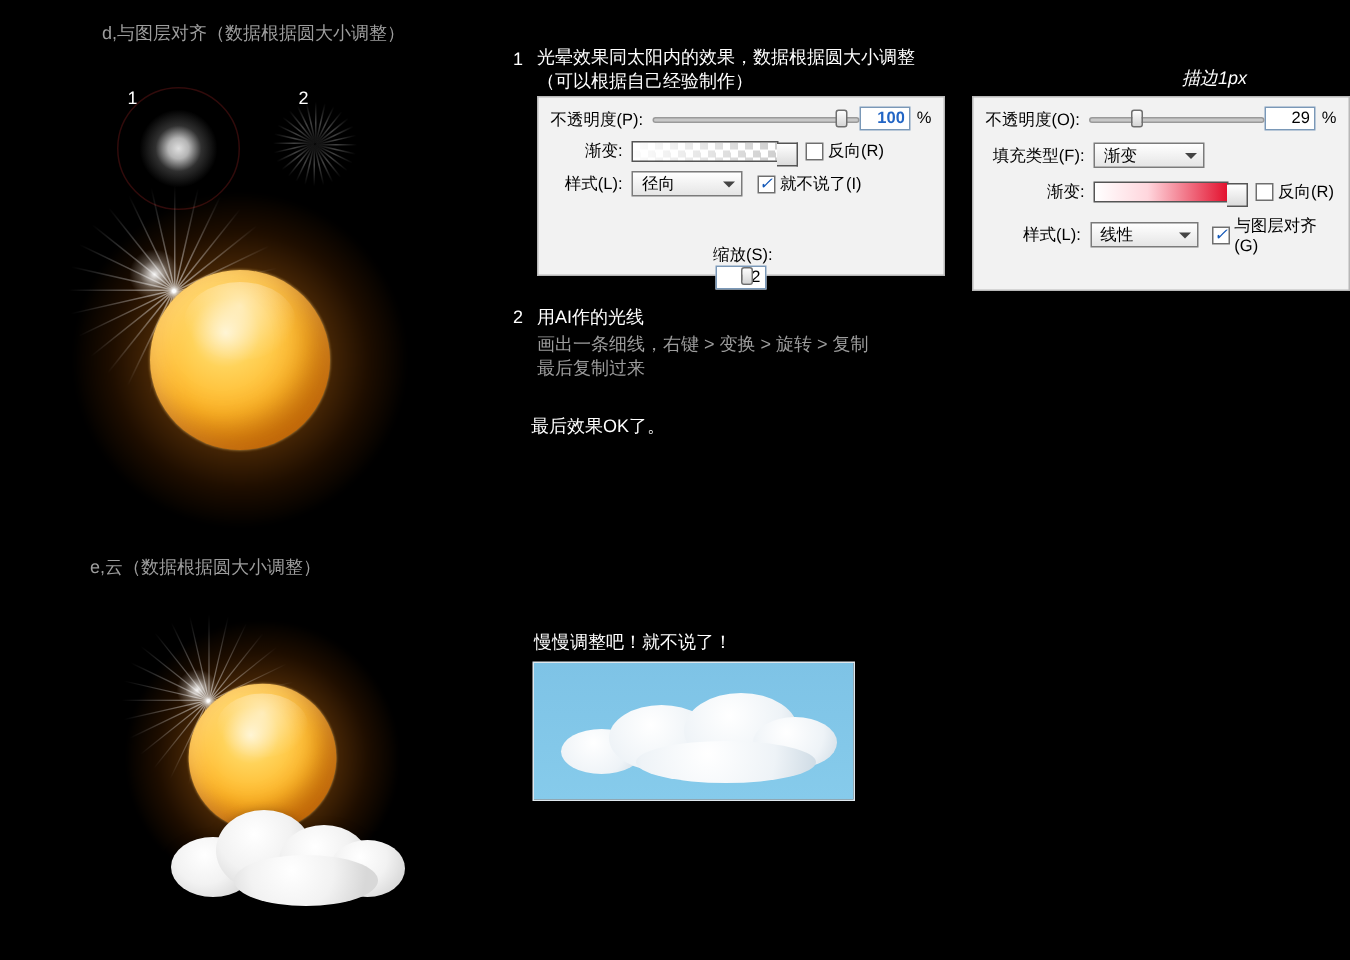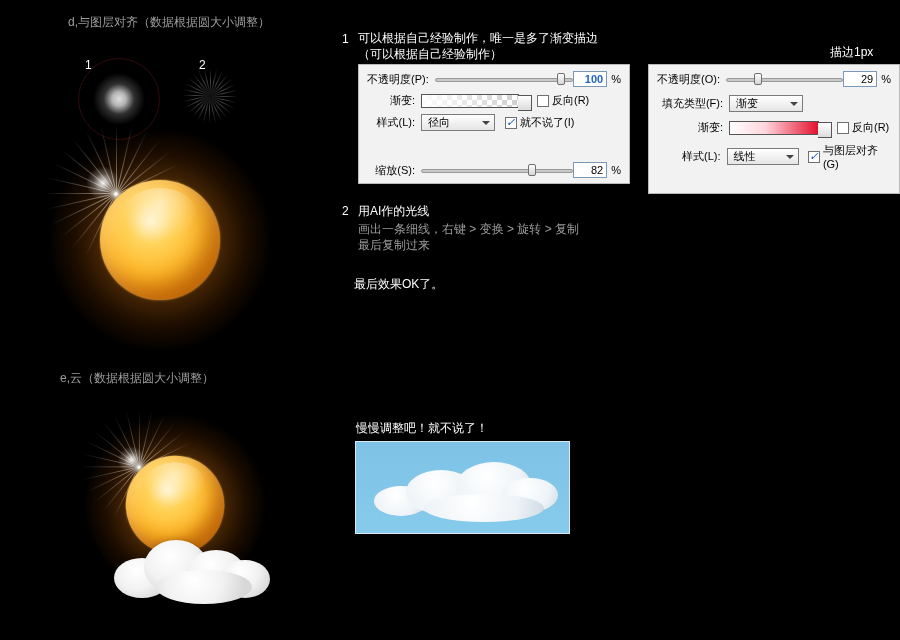--- a/index.html
+++ b/index.html
@@ -261,23 +261,23 @@
       <span style="transform: rotate(321.429deg); width: 88px;"></span>
       <span style="transform: rotate(334.286deg); width: 88px;"></span>
       <span style="transform: rotate(347.143deg); width: 88px;"></span>
     </div>
   <div class="sun-body"></div>
   <div class="sun-hilite"></div>
   <div class="sun-flare" style="left:-74px; top:-74px;"></div>
 </div>
 
 <div class="txt white" style="left:342px; top:32px;">1</div>
-<div class="txt white" style="left:358px; top:30px;">可以根据自己经验制作，唯一是多了渐变描边</div>
+<div class="txt white" style="left:358px; top:30px;">光晕效果同太阳内的效果，数据根据圆大小调整</div>
 <div class="txt white" style="left:358px; top:46px;">（可以根据自己经验制作）</div>
-<div class="txt white" style="left:830px; top:44px;">描边1px</div>
+<div class="txt white" style="left:788px; top:44px;font-style:italic;">描边1px</div>
 
 <div class="panel" style="left:358px; top:64px; width:272px; height:120px;">
   <div class="row" style="top:6px;">
     <span class="lab">不透明度(P):</span>
     <div class="slider">
         <div class="handle" style="left:88%;"></div>
       </div>
     <input class="numbox blue" value="100" style="">
     <span class="pct">%</span>
   </div>
@@ -294,21 +294,21 @@
     <span class="lab" style="width:48px;text-align:right;">样式(L):</span>
     <div class="select" style="width:74px;">
         <span>径向</span>
       </div>
     <div style="width:10px;"></div>
     <label class="checkbox checked">
         <i></i>
         <span>就不说了(I)</span>
       </label>
   </div>
-  <div class="row" style="top:97px;">
+  <div class="row" style="top:97px;flex-direction:column;">
     <span class="lab" style="width:48px;text-align:right;">缩放(S):</span>
     <div class="slider">
         <div class="handle" style="left:70%;"></div>
       </div>
     <input class="numbox" value="82" style="">
     <span class="pct">%</span>
   </div>
 </div>
 
 <div class="panel" style="left:648px; top:64px; width:252px; height:130px;">

